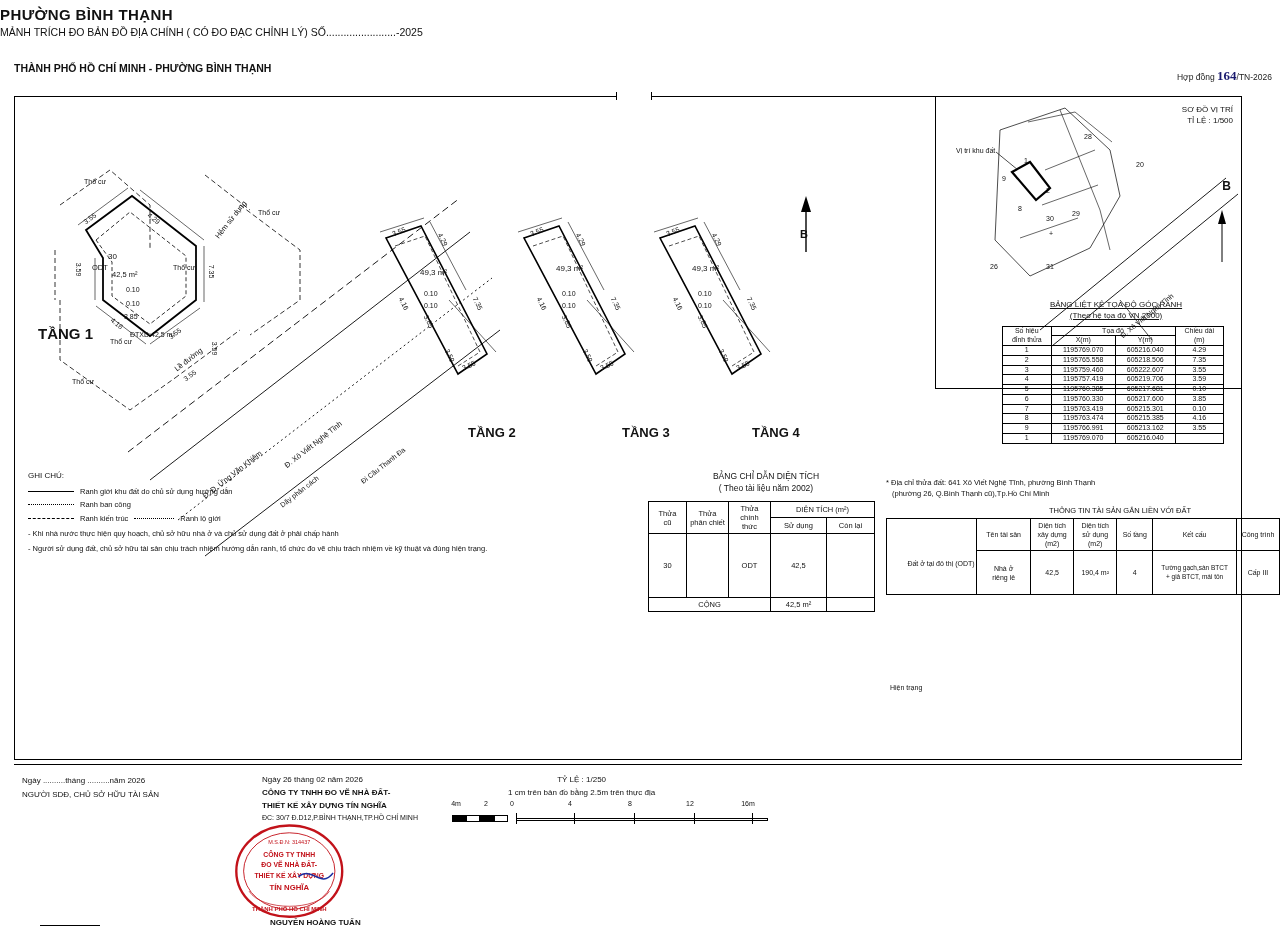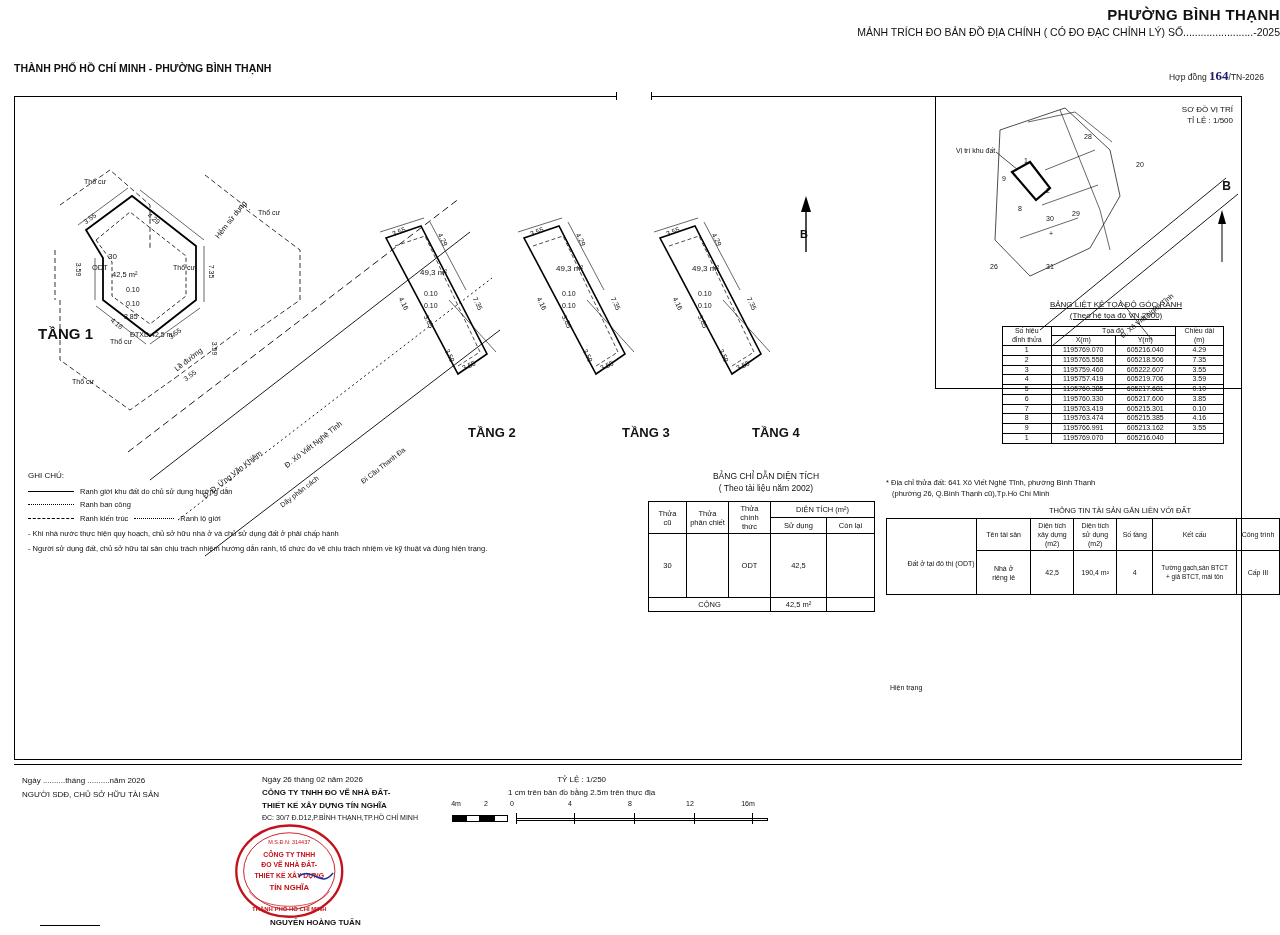--- a/index.html
+++ b/index.html
@@ -8,30 +8,30 @@
     width: 1280px; height: 935px;
     background: #ffffff;
     font-family: "Liberation Sans", sans-serif;
     color: #111;
     position: relative;
     overflow: hidden;
   }
   .page { position: absolute; inset: 0; }
 
   
-  .hdr-center { position: absolute; left: 0; right: 0; top: 6px; text-align: right; }
+  .hdr-center { position: absolute; left: 0; right: 0; top: 6px; text-align: left; }
   .hdr-title { font-size: 15px; font-weight: bold; letter-spacing: .4px; }
   .hdr-sub1 { font-size: 10.5px; margin-top: 3px; }
   .hdr-sub2 { font-size: 10.5px; margin-top: 3px; }
   .hdr-left {
     position: absolute; left: 14px; top: 62px;
     font-size: 10.5px; font-weight: bold;
   }
   .hdr-right {
-    position: absolute; right: 16px; top: 68px;
+    position: absolute; right: 8px; top: 68px;
     font-size: 8.5px; color: #222;
   }
   .hdr-right .contract-no {
     font-family: "Liberation Serif", serif;
     font-size: 13px; font-weight: bold; color: #1a1a6e;
   }
 
   
   .frame {
     position: absolute; left: 14px; top: 96px;

